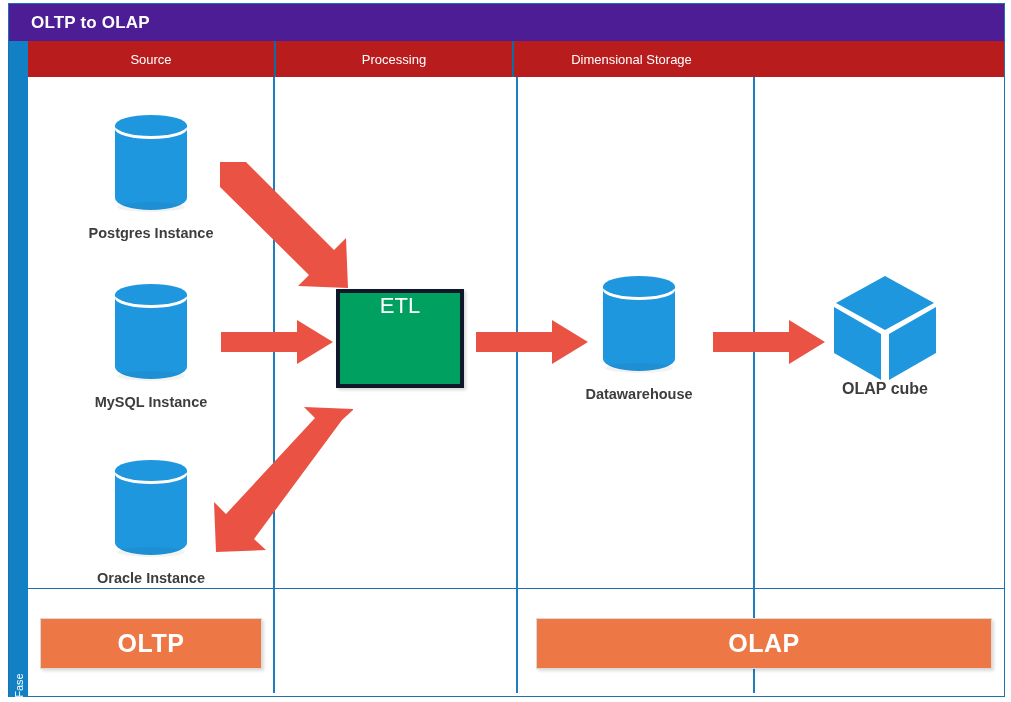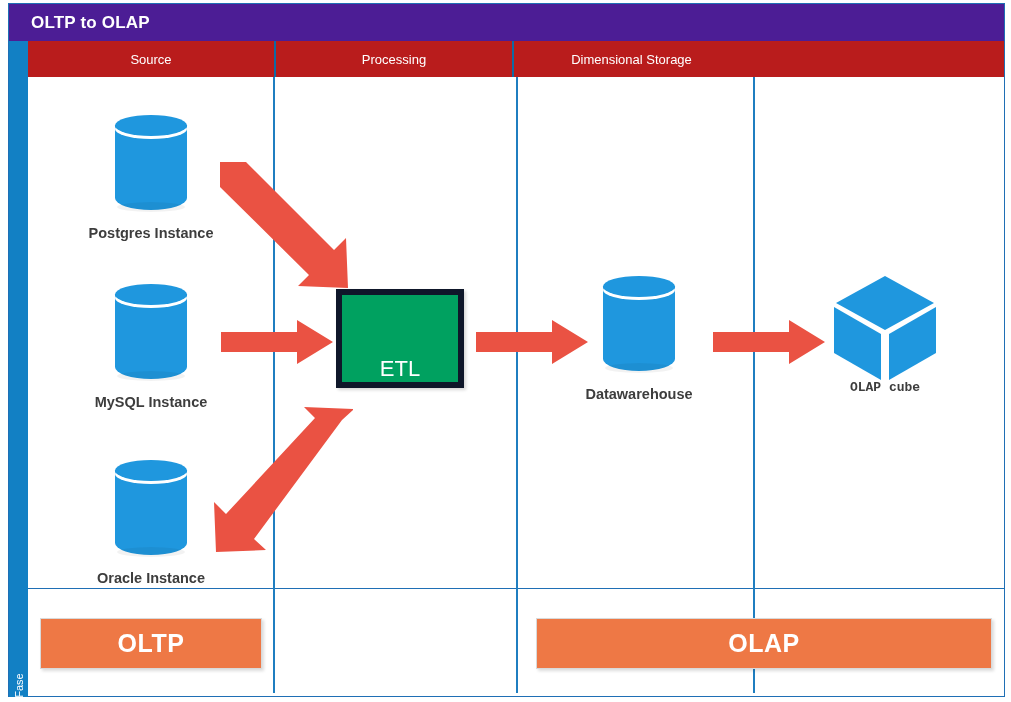--- a/index.html
+++ b/index.html
@@ -98,34 +98,33 @@
     position:absolute;left:50%;transform:translateX(-50%);
     top:110px;
     font-size:14.5px;font-weight:bold;color:#3d3d3d;
     white-space:nowrap;
   }
 
   
   .etl-box{
     position:absolute;
     background:#00a160;
-    border:6px solid #0f172a;
+    border:4px solid #0f172a;
     box-shadow:2px 2px 3px rgba(0,0,0,.16);
-    display:flex;align-items:flex-end;justify-content:center;
+    display:flex;align-items:flex-start;justify-content:center;
     box-sizing:border-box;
   }
   .etl-box span{color:#ffffff;font-size:22px;}
 
   
   .cube{position:absolute;}
   .cube .cube-label{
     position:absolute;left:50%;transform:translateX(-50%);
-    top:104px;font-size:13px;font-weight:bold;color:#3d3d3d;
-    white-space:nowrap;
-    font-family:Liberation Mono, monospace;
+    top:104px;font-size:16px;font-weight:bold;color:#3d3d3d;
+    white-space:nowrap;
   }
 
   
   .arrow-h{position:absolute;}
 
   
   .arrow-d{position:absolute;}
 
   
   .band{

